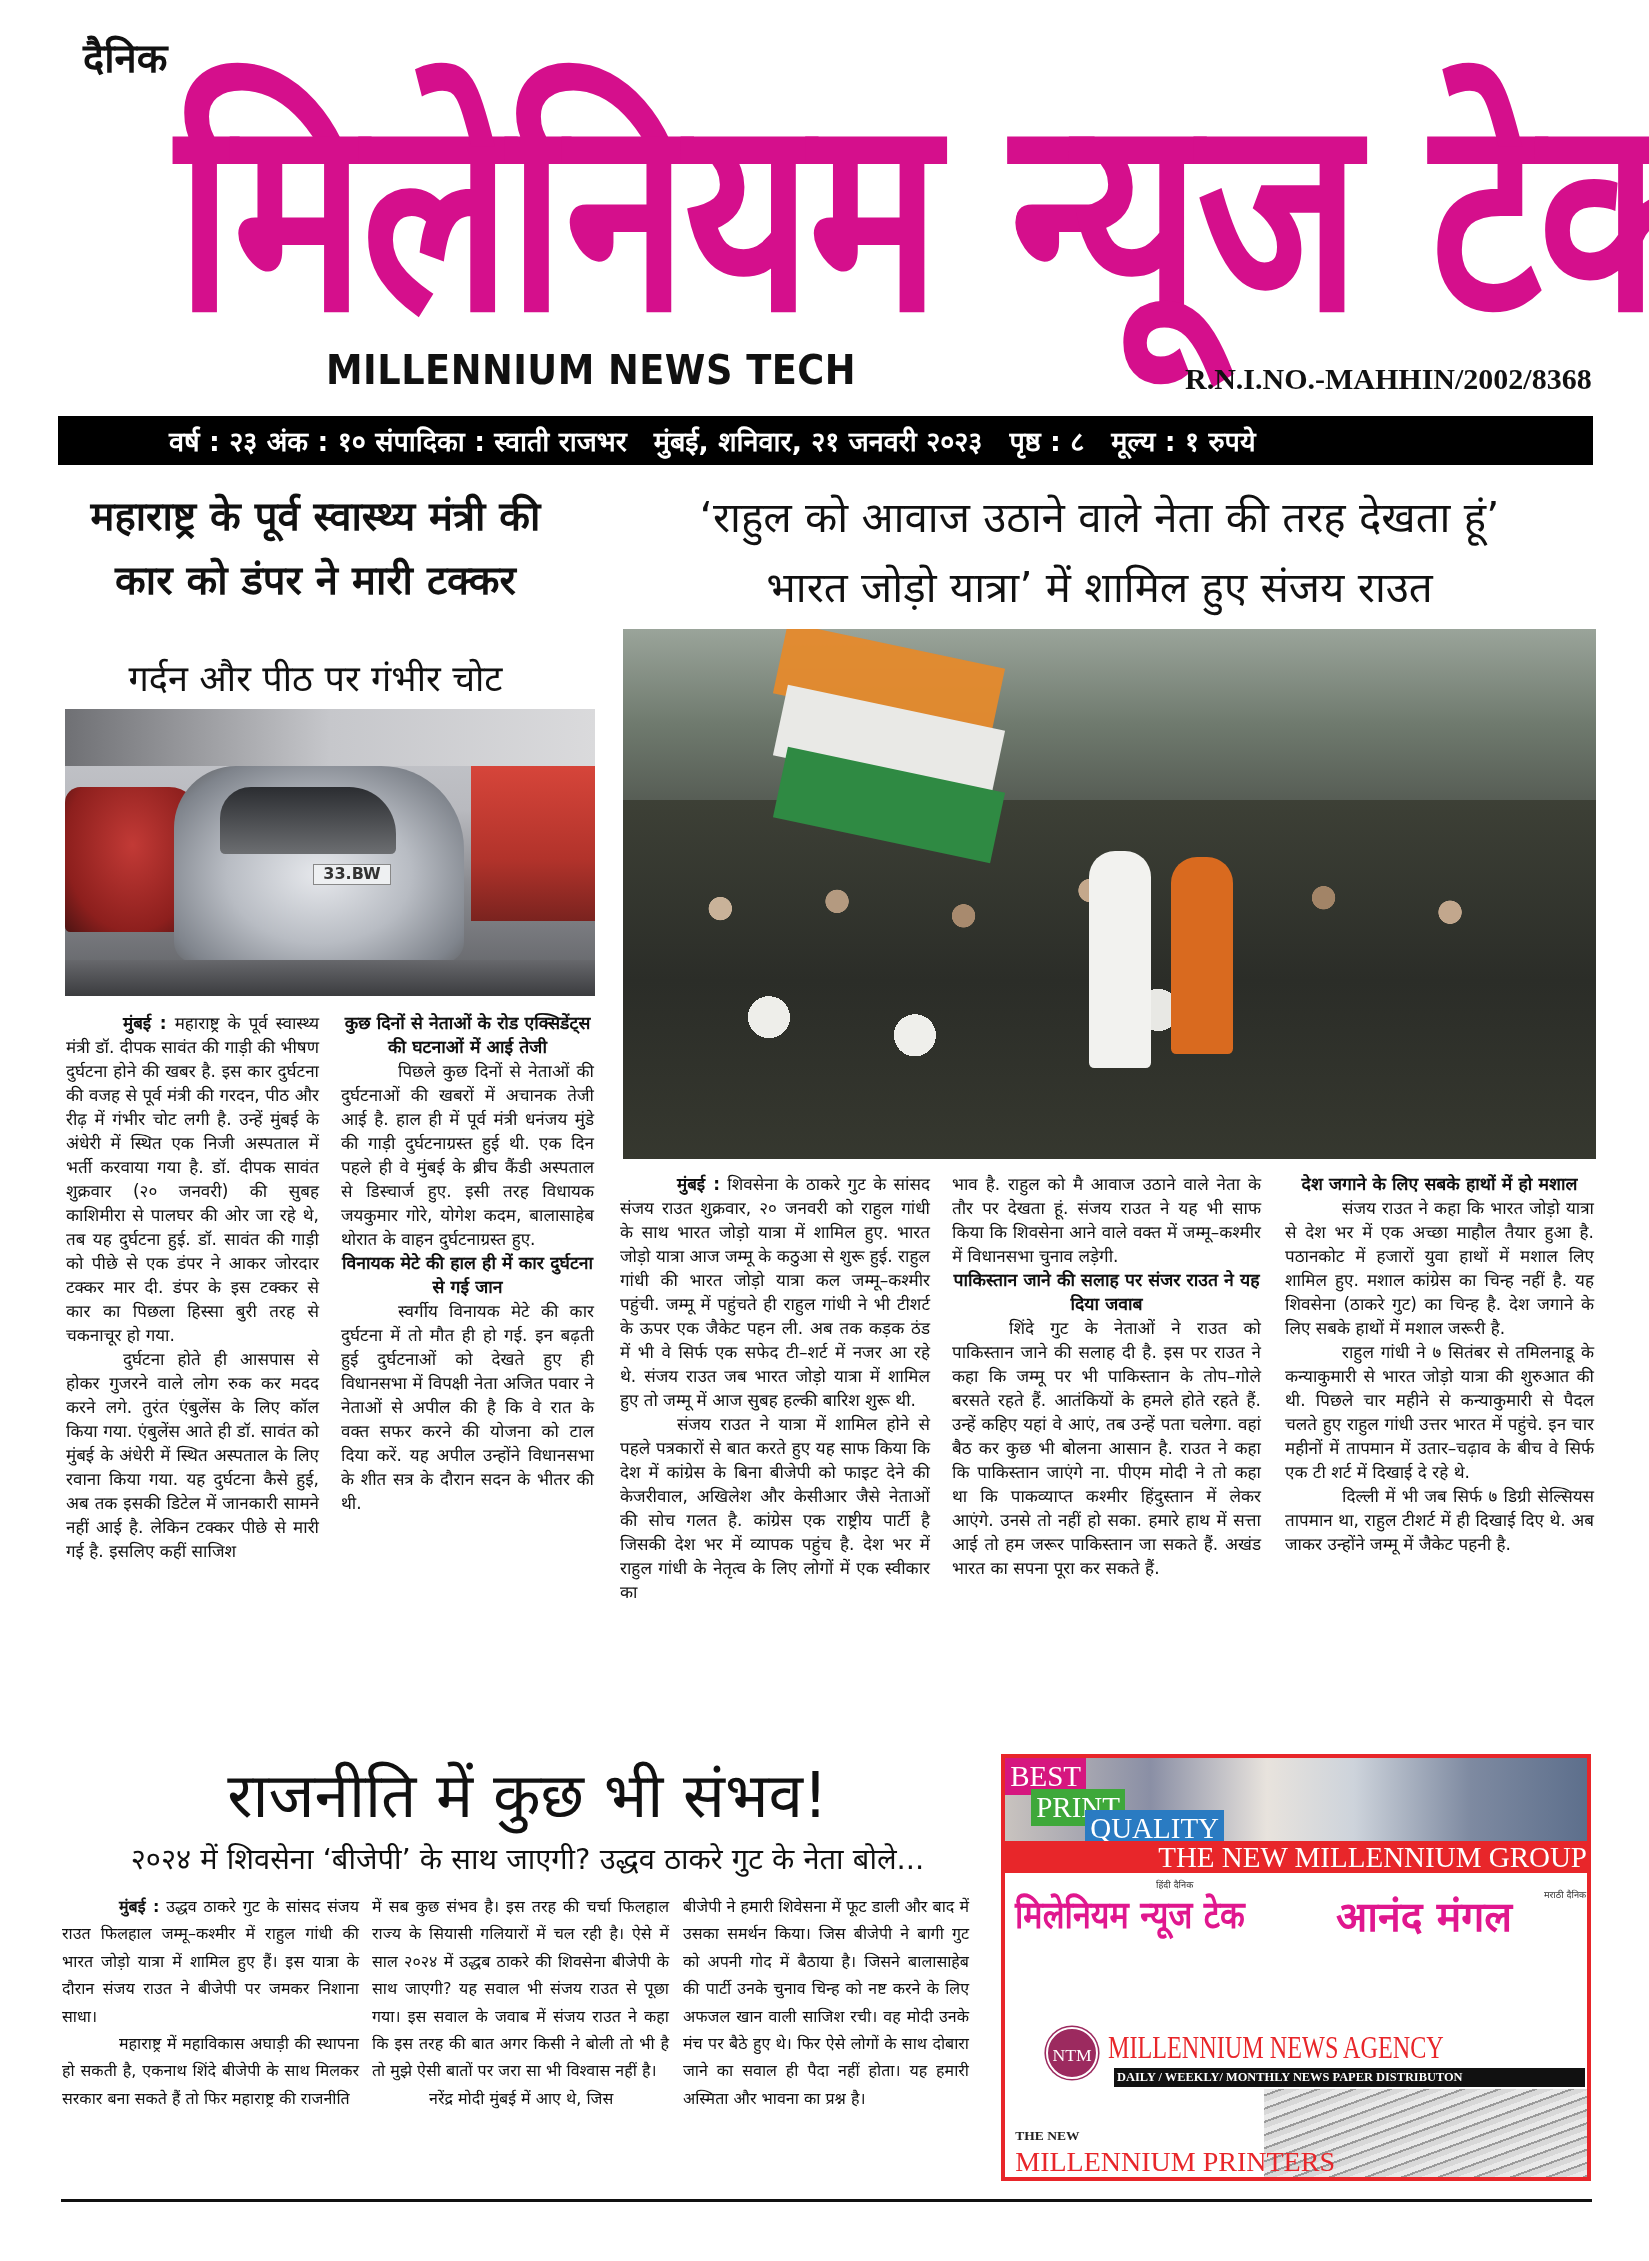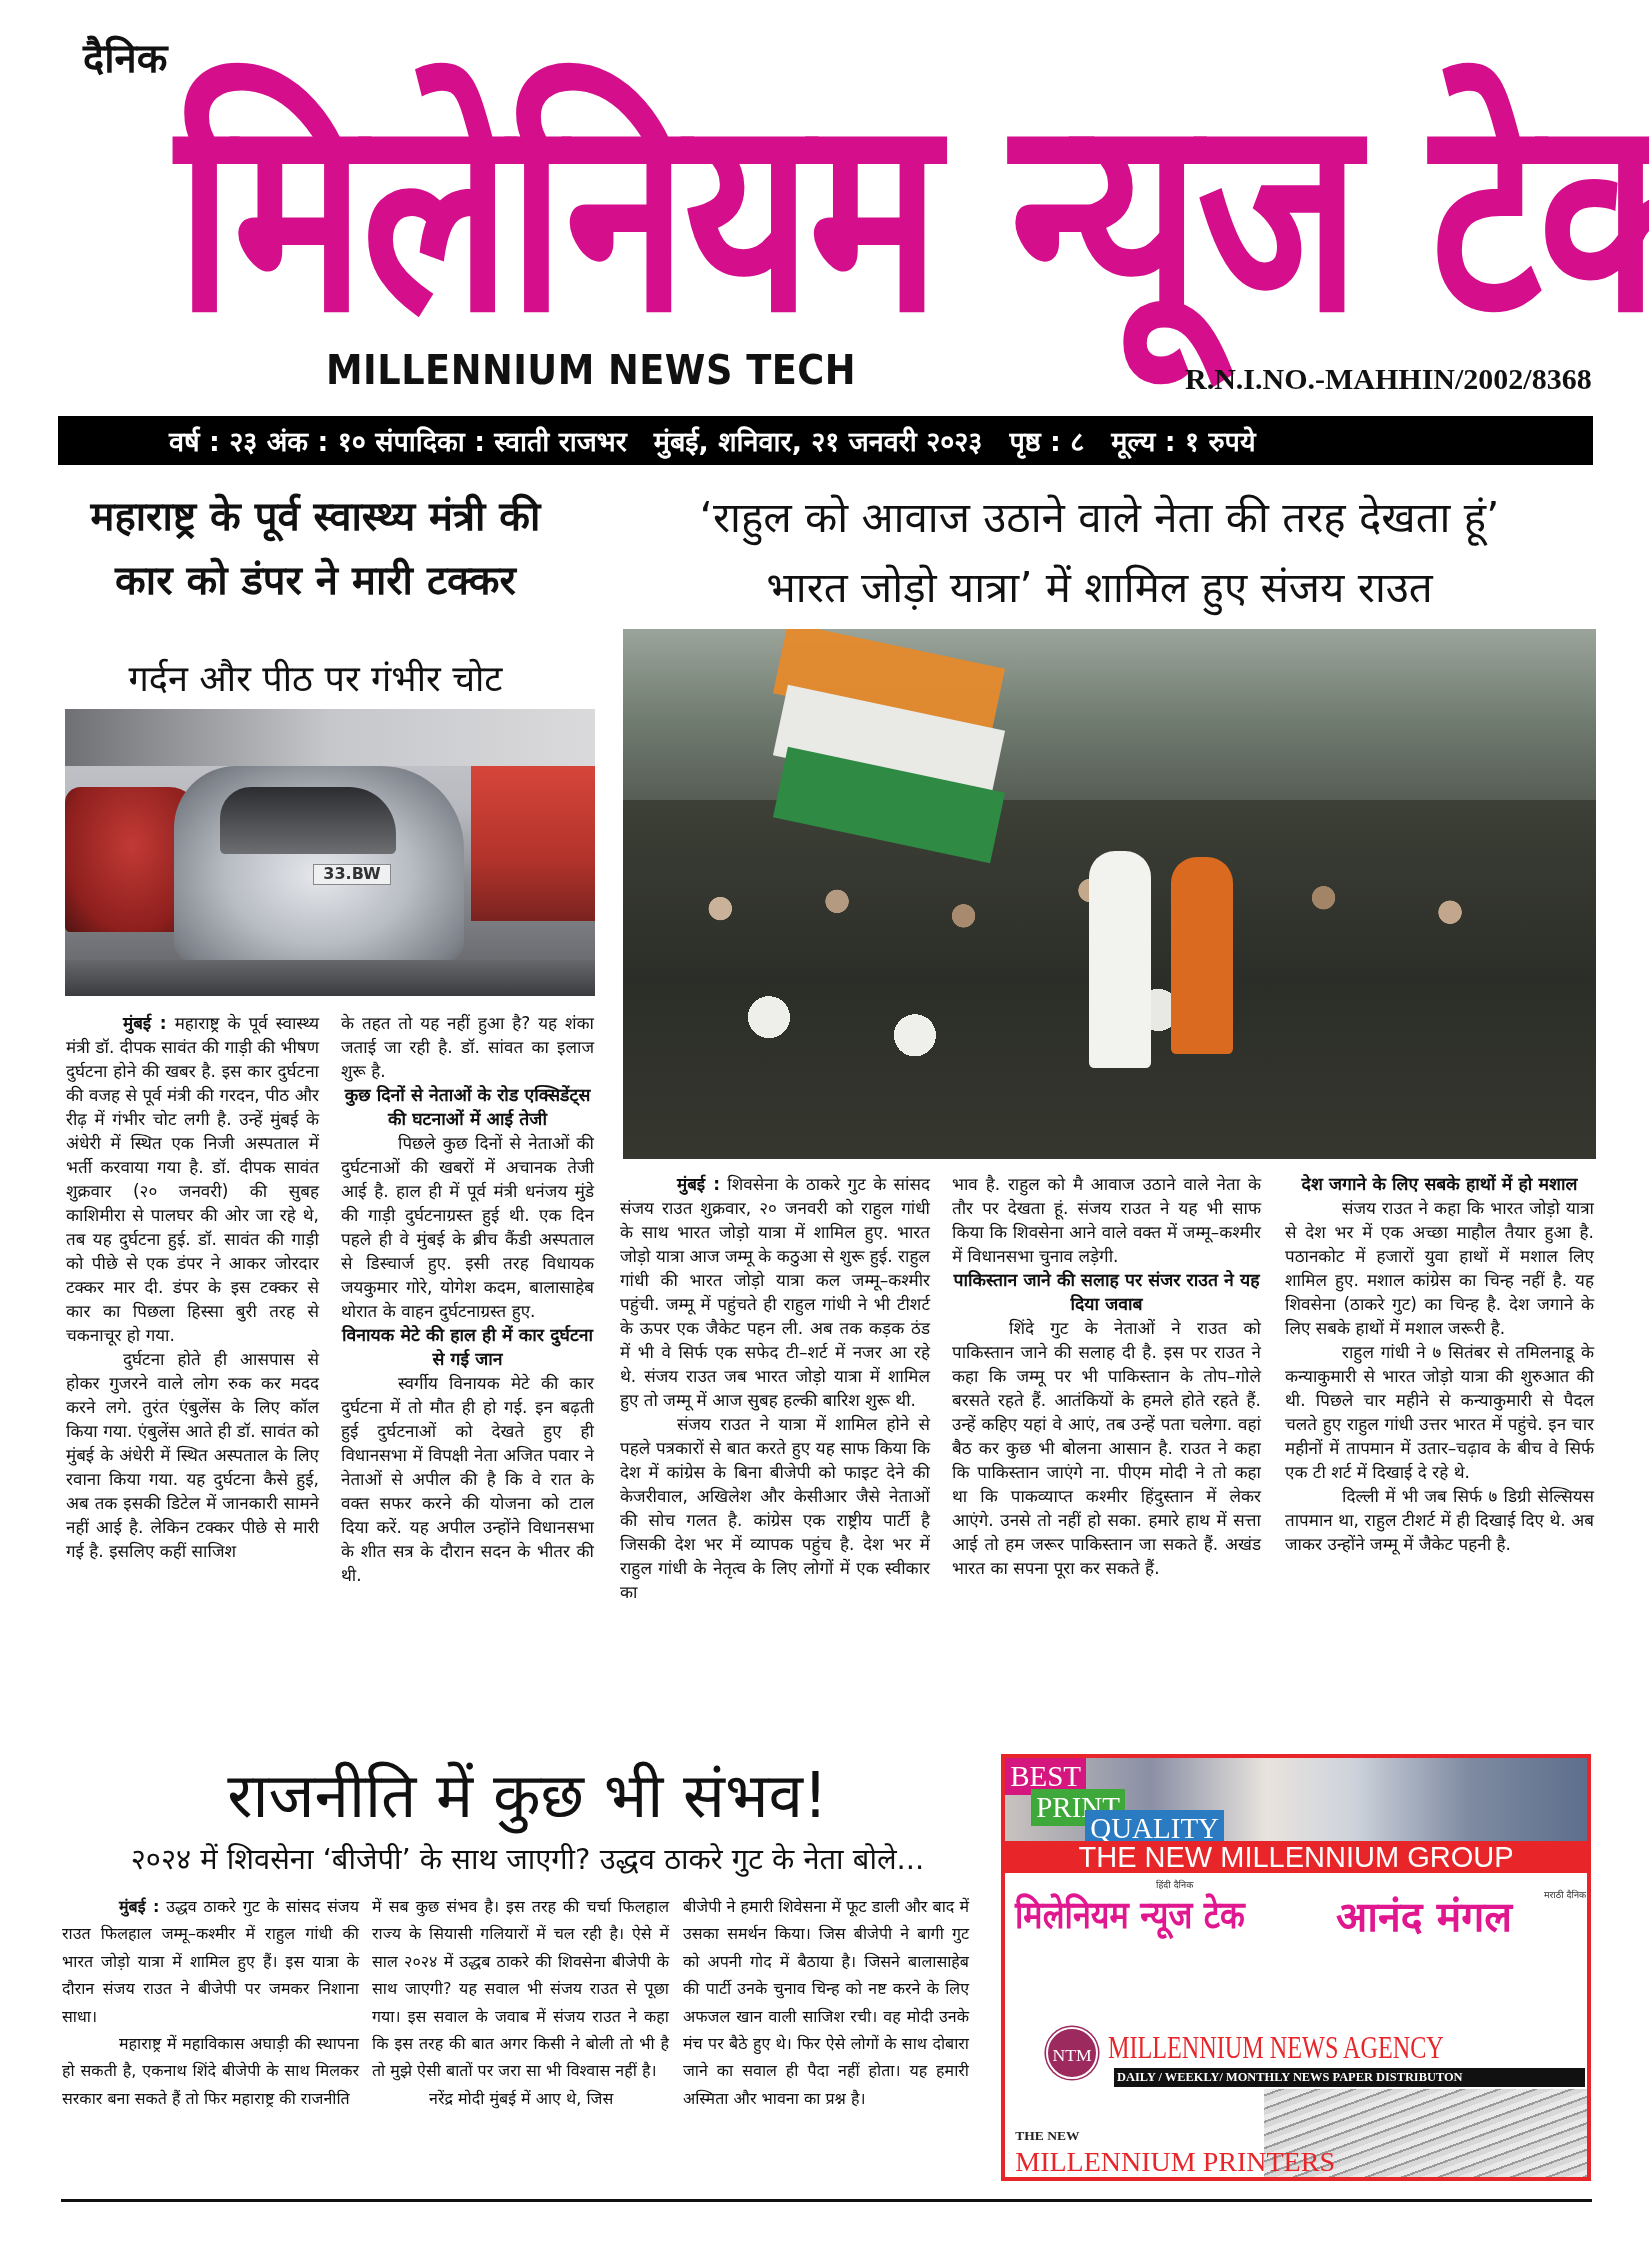--- a/index.html
+++ b/index.html
@@ -78,21 +78,21 @@
   #s3c2 { left: 372px; top: 1893px; width: 297px; font-size: 16px; line-height: 27.4px; }
   #s3c3 { left: 683px; top: 1893px; width: 286px; font-size: 16px; line-height: 27.4px; }
 
   
   #ad { left: 1001px; top: 1754px; width: 590px; height: 427px; border: 4.1px solid #e8262a; background:#fff; overflow:hidden; }
   #ad .top-photo { position:absolute; left:0; top:0; width:100%; height:83px; background: linear-gradient(90deg,#c9c3bf 0%,#8a8fa5 25%,#e8e3dd 45%,#cdd3db 60%,#7e8aa1 80%,#5d6f8c 100%); }
   #ad .tag { position:absolute; font-family: "Liberation Serif", serif; color:#fff; font-size:29px; line-height:1; padding: 4.1px 5.2px; }
   #ad .tag-best { left:0; top:0; background:#d6167f; }
   #ad .tag-print { left:26px; top:31px; background:#3ea83a; }
   #ad .tag-quality { left:80px; top:52px; background:#2a7bc2; }
-  #ad .group-bar { position:absolute; left:0; top:83px; width:100%; height:32px; background:#e8262a; color:#fff; font-family:Liberation Sans, sans-serif; font-size:29px; text-align:center; line-height:32px; }
+  #ad .group-bar { position:absolute; left:0; top:83px; width:100%; height:32px; background:#e8262a; color:#fff; font-family:Liberation Serif, serif; font-size:29px; text-align:right; line-height:32px; }
   #ad .small-label { position:absolute; font-size:9.3px; color:#333;margin-left:22px; }
   #ad .mnt { position:absolute; left:10.3px; top:129px; font-size:38px; font-weight:900; color:#e0178e; white-space:nowrap; transform: scaleX(0.85); transform-origin:left top; }
   #ad .am { position:absolute; left:331px; top:129px; font-size:41px; font-weight:900; color:#e0178e; white-space:nowrap; }
   #ad .logo { position:absolute; left:41px; top:269px; width:52px; height:52px; border-radius:50%; background:#9c2a5f; border:2.1px solid #fff; box-shadow:0 0 0 1.6px #9c2a5f; color:#fff; text-align:center; line-height:52px; font-family:"Liberation Serif", serif; font-size:17.6px; }
   #ad .agency { position:absolute; left:103px; top:272px; font-family:"Liberation Serif", serif; font-size:31px; color:#e8262a; white-space:nowrap; transform: scaleX(0.78); transform-origin:left top; }
   #ad .dist { position:absolute; left:109px; top:310px; width:471px; height:18.6px; background:#111; color:#fff; font-family:"Liberation Serif", serif; font-weight:bold; font-size:12.4px; line-height:18.6px; padding-left:3.1px; white-space:nowrap; }
   #ad .paper-img { position:absolute; left:259px; top:331px; width:331px; height:98px; background: repeating-linear-gradient(160deg,#e9e9e9 0 5.2px,#9a9a9a 5.2px 7.2px,#d8d8d8 7.2px 12.4px); }
   #ad .thenew { position:absolute; left:10.3px; top:370px; font-family:"Liberation Serif", serif; font-weight:bold; font-size:13.5px; color:#222; }
   #ad .printers { position:absolute; left:10.3px; top:388px; font-family:"Liberation Serif", serif; font-size:28px; color:#e8262a; white-space:nowrap; }
 
@@ -123,21 +123,20 @@
   <div class="glass"></div>
   <div class="plate">33.BW</div>
   <div class="ground"></div>
 </div>
 
 <div class="col" id="s1c1">
   <p><span class="dateline">मुंबई :</span> <span>महाराष्ट्र के पूर्व स्वास्थ्य मंत्री डॉ. दीपक सावंत की गाड़ी की भीषण दुर्घटना होने की खबर है. इस कार दुर्घटना की वजह से पूर्व मंत्री की गरदन, पीठ और रीढ़ में गंभीर चोट लगी है. उन्हें मुंबई के अंधेरी में स्थित एक निजी अस्पताल में भर्ती करवाया गया है. डॉ. दीपक सावंत शुक्रवार (२० जनवरी) की सुबह काशिमीरा से पालघर की ओर जा रहे थे, तब यह दुर्घटना हुई. डॉ. सावंत की गाड़ी को पीछे से एक डंपर ने आकर जोरदार टक्कर मार दी. डंपर के इस टक्कर से कार का पिछला हिस्सा बुरी तरह से चकनाचूर हो गया.</span></p>
   <p>दुर्घटना होते ही आसपास से होकर गुजरने वाले लोग रुक कर मदद करने लगे. तुरंत एंबुलेंस के लिए कॉल किया गया. एंबुलेंस आते ही डॉ. सावंत को मुंबई के अंधेरी में स्थित अस्पताल के लिए रवाना किया गया. यह दुर्घटना कैसे हुई, अब तक इसकी डिटेल में जानकारी सामने नहीं आई है. लेकिन टक्कर पीछे से मारी गई है. इसलिए कहीं साजिश</p>
 </div>
 <div class="col" id="s1c2">
-  <p class="noindent">के तहत तो यह नहीं हुआ है? यह शंका जताई जा रही है. डॉ. सांवत का इलाज शुरू है.</p>
   <p class="sub">कुछ दिनों से नेताओं के रोड एक्सिडेंट्स की घटनाओं में आई तेजी</p>
   <p>पिछले कुछ दिनों से नेताओं की दुर्घटनाओं की खबरों में अचानक तेजी आई है. हाल ही में पूर्व मंत्री धनंजय मुंडे की गाड़ी दुर्घटनाग्रस्त हुई थी. एक दिन पहले ही वे मुंबई के ब्रीच कैंडी अस्पताल से डिस्चार्ज हुए. इसी तरह विधायक जयकुमार गोरे, योगेश कदम, बालासाहेब थोरात के वाहन दुर्घटनाग्रस्त हुए.</p>
   <p class="sub">विनायक मेटे की हाल ही में कार दुर्घटना से गई जान</p>
   <p>स्वर्गीय विनायक मेटे की कार दुर्घटना में तो मौत ही हो गई. इन बढ़ती हुई दुर्घटनाओं को देखते हुए ही विधानसभा में विपक्षी नेता अजित पवार ने नेताओं से अपील की है कि वे रात के वक्त सफर करने की योजना को टाल दिया करें. यह अपील उन्होंने विधानसभा के शीत सत्र के दौरान सदन के भीतर की थी.</p>
 </div>
 
 <div class="abs" id="s2-head1">‘राहुल को आवाज उठाने वाले नेता की तरह देखता हूं’</div>
 <div class="abs" id="s2-head2">भारत जोड़ो यात्रा’ में शामिल हुए संजय राउत</div>
 <div class="abs" id="rally-photo">
   <div class="crowd"></div>

